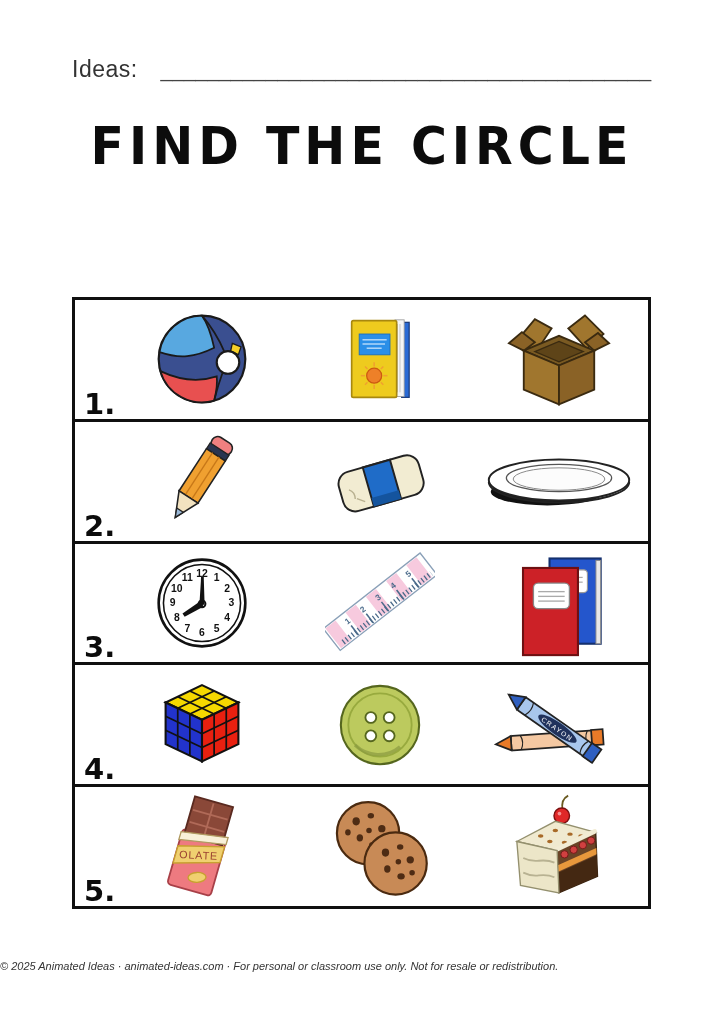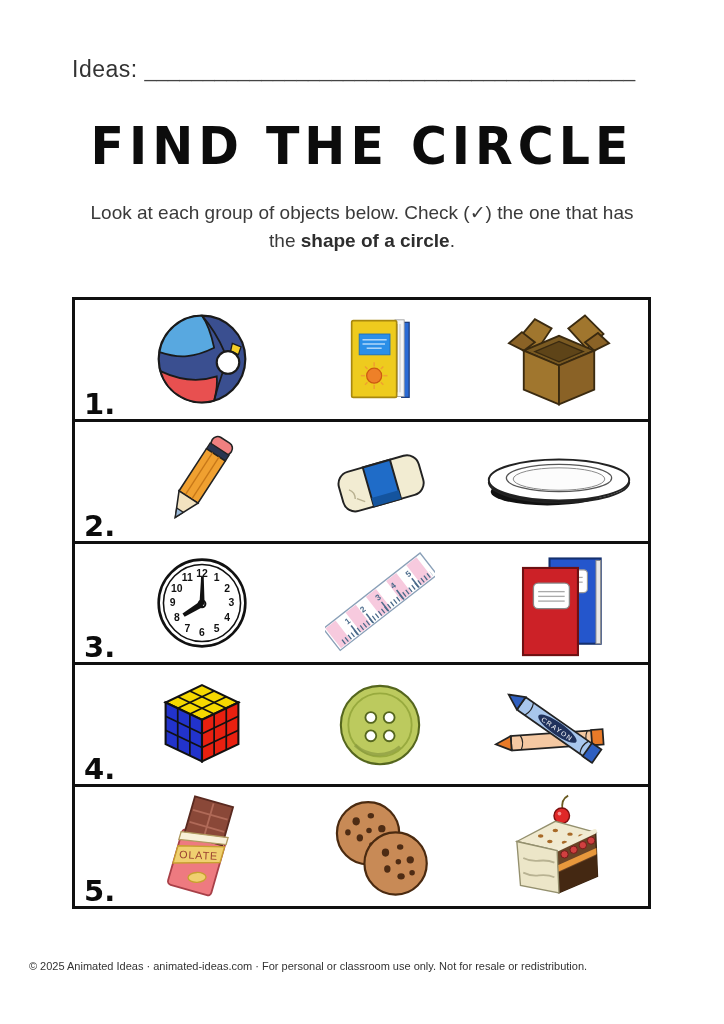--- a/index.html
+++ b/index.html
@@ -5,21 +5,21 @@
   * { margin:0; padding:0; box-sizing:border-box; }
   body { background:#fff; }
   .page {
     position:relative; width:724px; height:1024px; background:#ffffff;
     font-family:"Liberation Sans", sans-serif; color:#222; overflow:hidden;
   }
   .name-row {
     position:absolute; left:72px; top:56px; width:560px;
     font-size:23px; color:#333; letter-spacing:0.5px; white-space:nowrap;
   }
-  .name-line { letter-spacing:0; color:#444; font-size:21px; }
+  .name-line { letter-spacing:0; color:#444; font-size:21px;margin-left:16px; }
   .title {
     position:absolute; left:0; top:118px; width:724px; text-align:center;
     font-family:"DejaVu Sans", sans-serif; font-weight:900; font-size:49px;
     letter-spacing:5px; color:#0c0c0c; transform:scaleY(1.05);
   }
   .instructions {
     position:absolute; left:40px; top:199px; width:644px; text-align:center;
     font-size:19px; line-height:28px; color:#3a3a3a;
   }
   .instructions .bold { font-weight:bold; color:#2d2d2d; }
@@ -29,40 +29,36 @@
   }
   .row { position:relative; flex:1; display:grid; grid-template-columns:1fr 1fr 1fr; align-items:center; justify-items:center; padding-left:38px; }
   .row + .row { border-top:3px solid #101010; }
   .row-number {
     position:absolute; left:9px; bottom:0px; font-family:"DejaVu Sans", sans-serif;
     font-weight:bold; font-size:29px; color:#0c0c0c; line-height:1;
   }
   .cell { display:flex; align-items:center; justify-content:center; width:100%; height:100%; }
   .stray-dot { position:absolute; width:3px; height:3px; background:#333; border-radius:50%; left:625px; top:307px; }
   .footer {
-    position:absolute; left:0; top:960px; width:616px; text-align:center;
-    font-size:11px; color:#333;
+    position:absolute; left:0; top:960px; width:616px; 
+    font-size:11px; color:#333;font-style:italic;
   }
 </style>
 </head>
 <body>
 
 <div class="page">
 
   <div class="name-row">
     <span>Ideas:</span>
     <span class="name-line">__________________________________________</span>
   </div>
 
   <div class="title">FIND THE CIRCLE</div>
 
-  <div class="instructions">
-    <span>Look at each group of objects below. Check (✓) the one that has</span><br>
-    <span><span>the </span><span class="bold">shape of a circle</span><span>.</span></span>
-  </div>
 
   <div class="stray-dot"></div>
 
   <div class="sheet">
 
     <div class="row">
       <div class="row-number">1.</div>
 
       <div class="cell">
         <svg width="104" height="104" viewBox="0 0 120 120">

